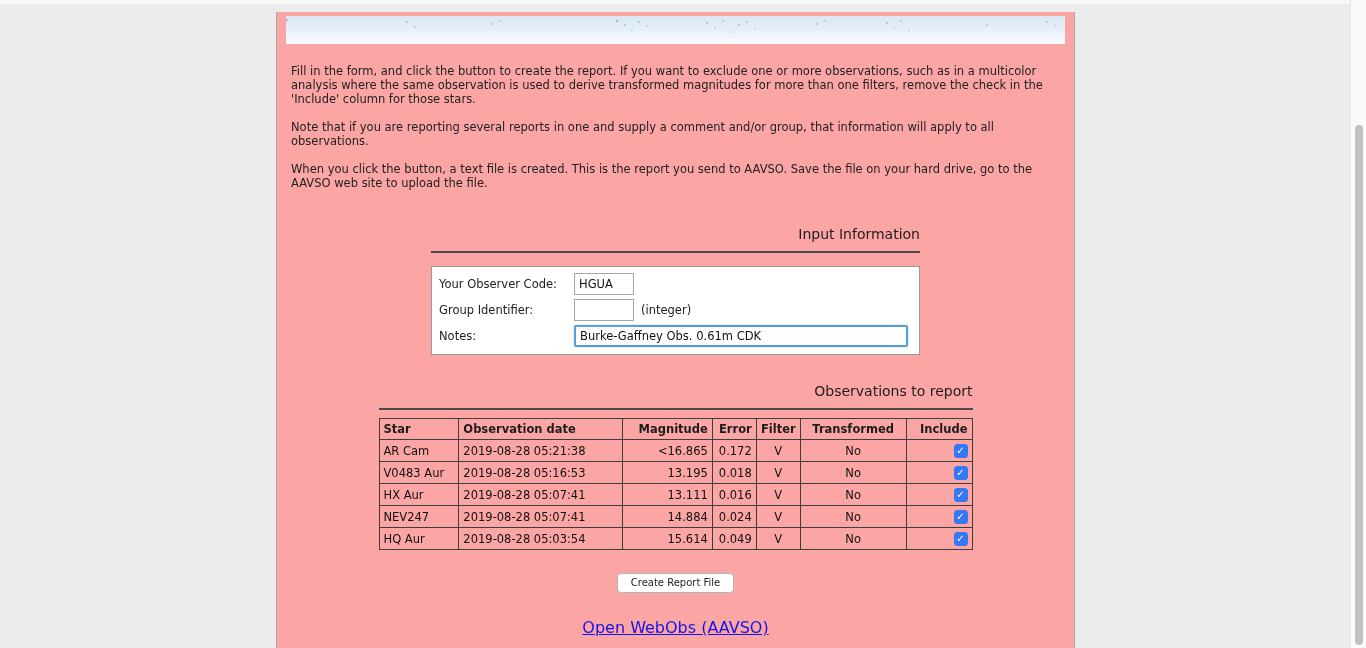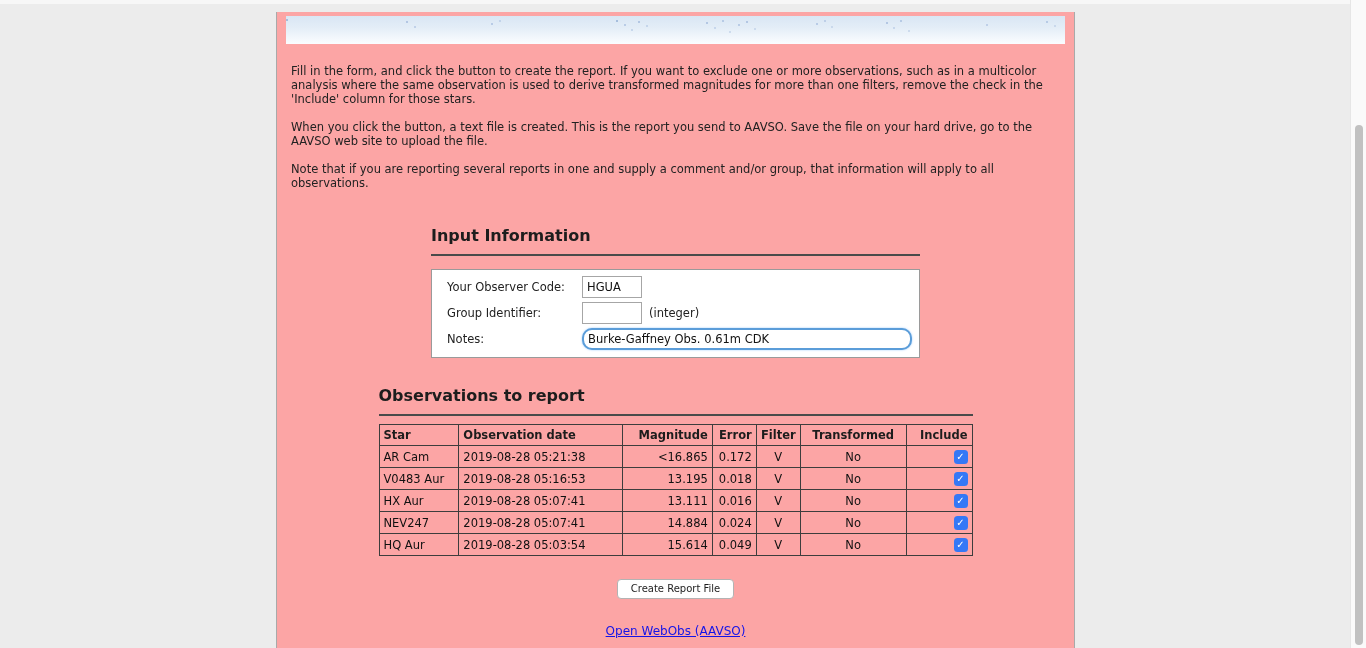--- a/index.html
+++ b/index.html
@@ -41,39 +41,39 @@
       607px 8px 0 rgba(160,185,220,.6), 614px 1px 0 rgba(150,175,215,.7),
       622px 11px 0 rgba(160,185,220,.5), 700px 5px 0 rgba(150,175,215,.6),
       760px 2px 0 rgba(150,175,215,.7), 768px 6px 0 rgba(160,185,220,.5);
   }
   .content { padding:0 14px; }
   .para { margin-top:14px; line-height:14px; }
   .para.first { margin-top:20px; }
 
   .section-input { width:489px; margin:36px auto 0 auto; }
   .section-obs   { width:594px; margin:28px auto 0 auto; }
-  .section-title { font-weight:bold; font-size:16px; color:#1d1d1d; }
+  .section-title { font-weight:normal; font-size:14px; color:#1d1d1d;text-align:right; }
   .title-rule { border:none; border-top:2px solid #4a4a4a; margin-top:9px; }
 
   .form-box {
-    margin-top:13px; border:1px solid #9a9a9a; padding:6px 7px 7px 15px;
+    margin-top:13px; border:1px solid #9a9a9a; padding:6px 7px 7px 7px;
     background:#fff;
   }
   .form-row { display:flex; align-items:center; height:22px; margin-top:4px; }
   .form-row:first-child { margin-top:0; }
   .form-label { width:135px; flex:none; color:#222; }
   .text-input {
     height:22px; border:1px solid #a6a6a6; background:#fff;
     font-family:"DejaVu Sans","Liberation Sans",sans-serif; font-size:11.5px;
     padding:0 4px; color:#111; outline:none;
   }
   .w-small { width:60px; }
   .notes-input {
     width:334px; height:22px;
-    border:2px solid #5b9dd9; border-radius:10px;
+    border:2px solid #5b9dd9; border-radius:2px;
     box-shadow:0 0 2px rgba(59,153,252,.55);
   }
   .suffix { margin-left:7px; }
 
   table.obs {
     margin-top:8px; width:594px; border-collapse:collapse;
     font-size:11.5px; color:#111;
   }
   table.obs th, table.obs td {
     border:1px solid #3d3d3d; padding:0 4px; height:22px;
@@ -92,21 +92,21 @@
   }
 
   .button-row { text-align:center; margin-top:23px; }
   .create-btn {
     font-family:"DejaVu Sans","Liberation Sans",sans-serif;
     font-size:10px; color:#1d1d1d;
     background:#ffffff; border:1px solid #b3b3b3; border-radius:4px;
     padding:2px 13px 3px 13px; line-height:13px;
   }
   .link-row { text-align:center; margin-top:25px; }
-  .webobs-link { color:#1414e8; text-decoration:underline; font-size:12px; }
+  .webobs-link { color:#1414e8; text-decoration:underline; font-size:16px; }
 
   .footer-rule { border:none; border-top:2px solid #5c5c5c; margin:30px 4px 0 4px; }
 
   .scrollbar-track {
     position:fixed; right:0; top:0; width:16px; height:648px;
     background:#fafafa; border-left:1px solid #e6e6e6; z-index:60;
   }
   .scrollbar-thumb {
     position:absolute; left:4px; top:125px; width:8px; height:520px;
     background:#c1c1c1; border-radius:4px;
@@ -118,22 +118,22 @@
 <div class="top-strip"></div>
 
 <div class="page">
 
   <div class="banner">
     <div class="flakes"></div>
   </div>
 
   <div class="content">
     <p class="para first">Fill in the form, and click the button to create the report. If you want to exclude one or more observations, such as in a multicolor analysis where the same observation is used to derive transformed magnitudes for more than one filters, remove the check in the 'Include' column for those stars.</p>
+    <p class="para">Note that if you are reporting several reports in one and supply a comment and/or group, that information will apply to all observations.</p>
     <p class="para">When you click the button, a text file is created. This is the report you send to AAVSO. Save the file on your hard drive, go to the AAVSO web site to upload the file.</p>
-    <p class="para">Note that if you are reporting several reports in one and supply a comment and/or group, that information will apply to all observations.</p>
   </div>
 
   <div class="section-input">
     <div class="section-title">Input Information</div>
     <hr class="title-rule">
     <div class="form-box">
       <div class="form-row">
         <span class="form-label">Your Observer Code:</span>
         <input class="text-input w-small" type="text" value="HGUA" style="">
       </div>

